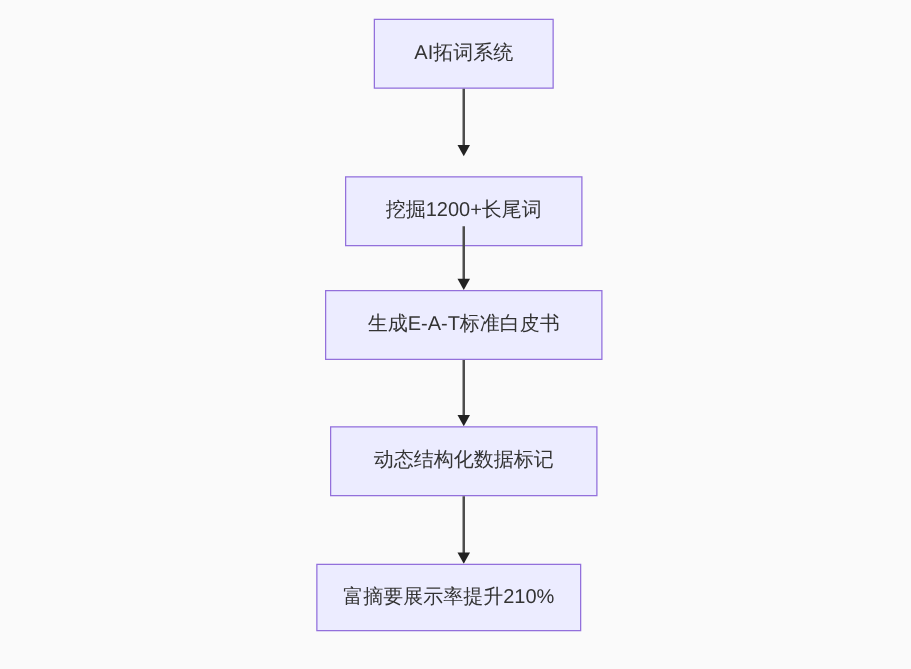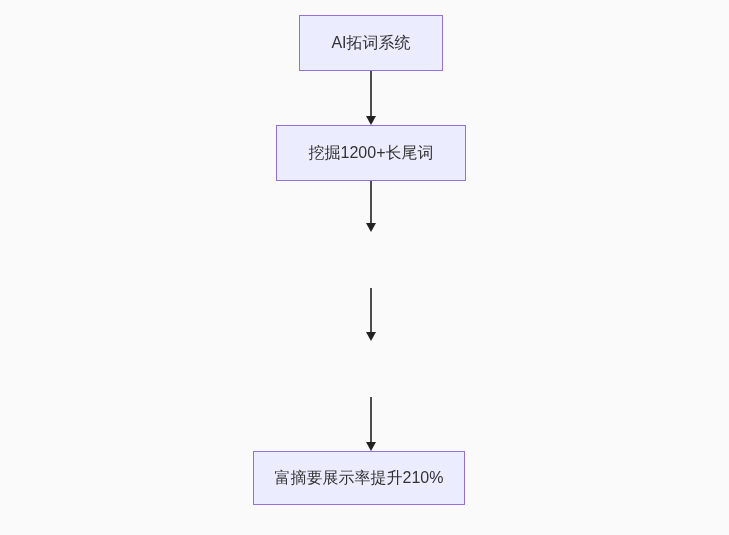--- a/index.html
+++ b/index.html
@@ -30,21 +30,21 @@
     display: flex;
     align-items: center;
     justify-content: center;
     text-align: center;
     white-space: nowrap;
   }
   .node .node-label {
     padding: 0 10px;
   }
   .n1 { left: 299px; top: 15px;  width: 144px; height: 56px; }
-  .n2 { left: 276px; top: 125px; width: 190px; height: 56px; }
+  .n2 { left: 276px; top: 141px; width: 190px; height: 56px; }
   .n3 { left: 260px; top: 232px; width: 222px; height: 56px; }
   .n4 { left: 264px; top: 341px; width: 214px; height: 56px; }
   .n5 { left: 253px; top: 451px; width: 212px; height: 54px; }
 
   .edge {
     position: absolute;
     left: 366px;
     width: 10px;
   }
   .edge-line {
@@ -86,26 +86,32 @@
 
   <div class="node n2">
     <span class="node-label">挖掘1200+长尾词</span>
   </div>
 
   <div class="edge e2">
     <div class="edge-line"></div>
     <div class="edge-head"></div>
   </div>
 
+  <div class="node n3">
+    <span class="node-label">生成E-A-T标准白皮书</span>
+  </div>
 
   <div class="edge e3">
     <div class="edge-line"></div>
     <div class="edge-head"></div>
   </div>
 
+  <div class="node n4">
+    <span class="node-label">动态结构化数据标记</span>
+  </div>
 
   <div class="edge e4">
     <div class="edge-line"></div>
     <div class="edge-head"></div>
   </div>
 
   <div class="node n5">
     <span class="node-label">富摘要展示率提升210%</span>
   </div>
 

